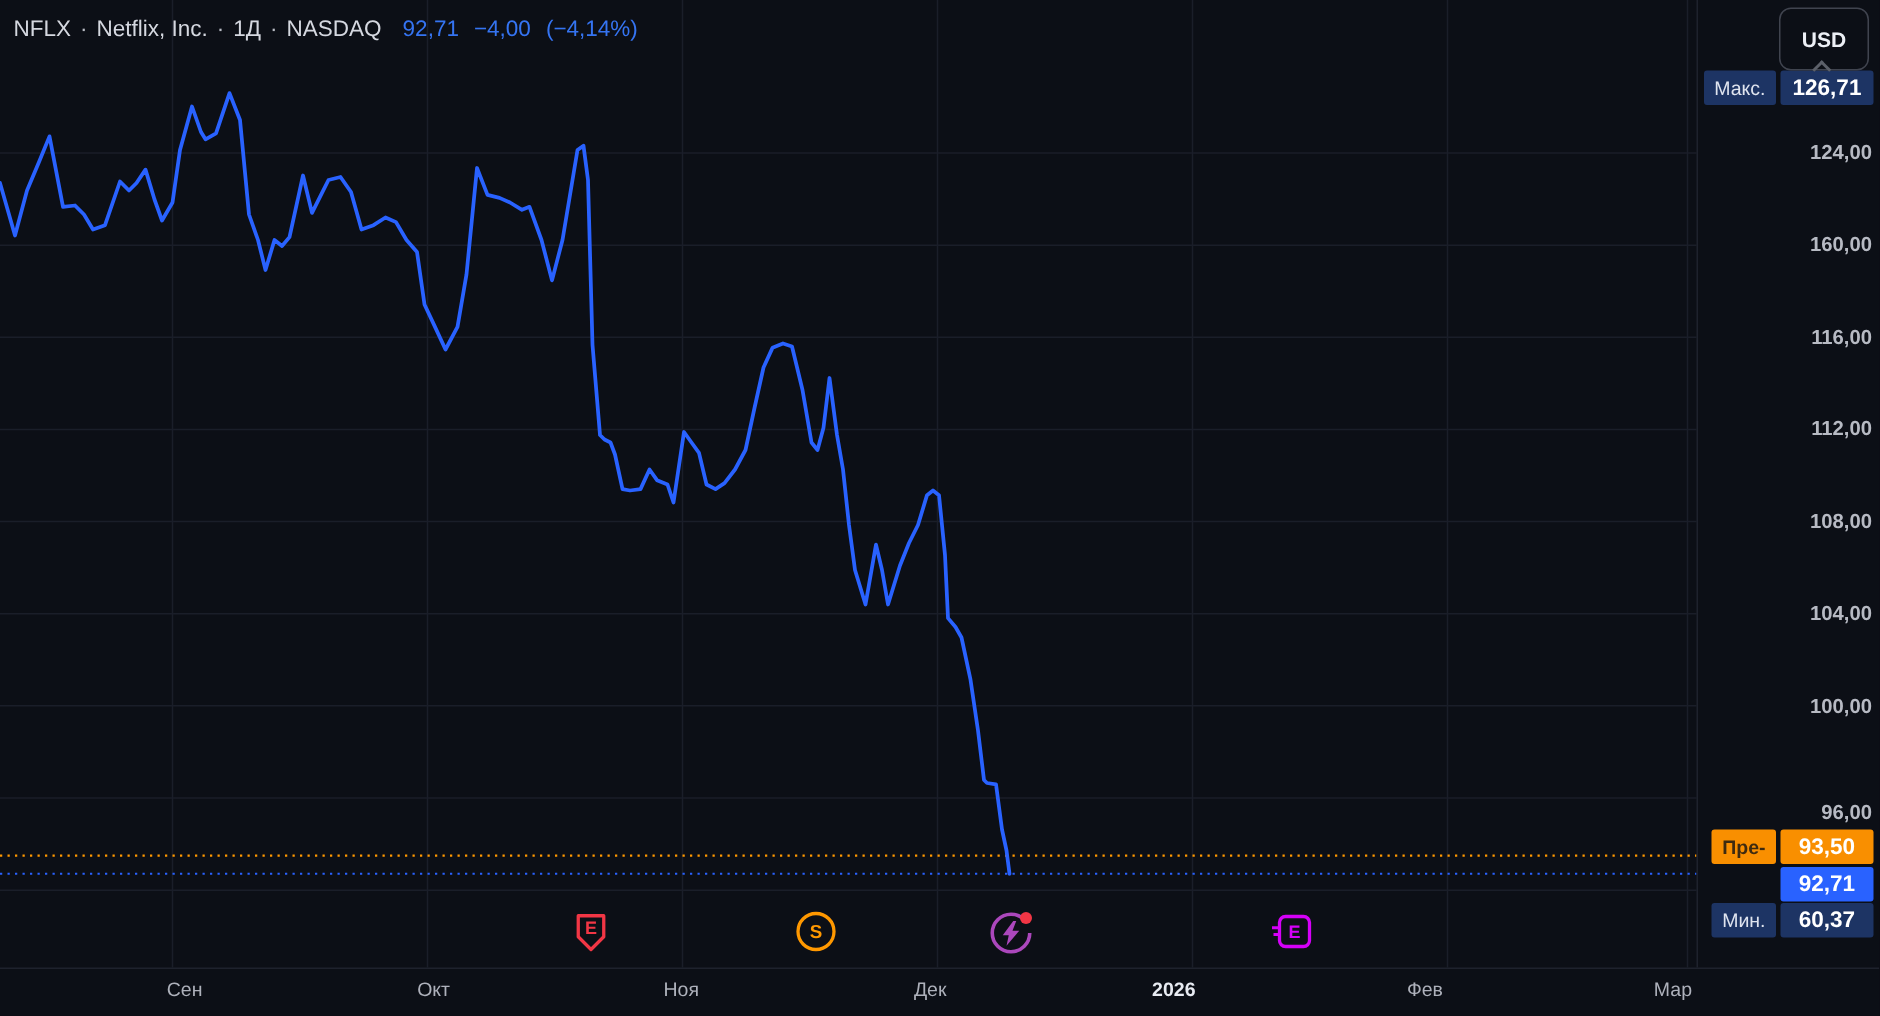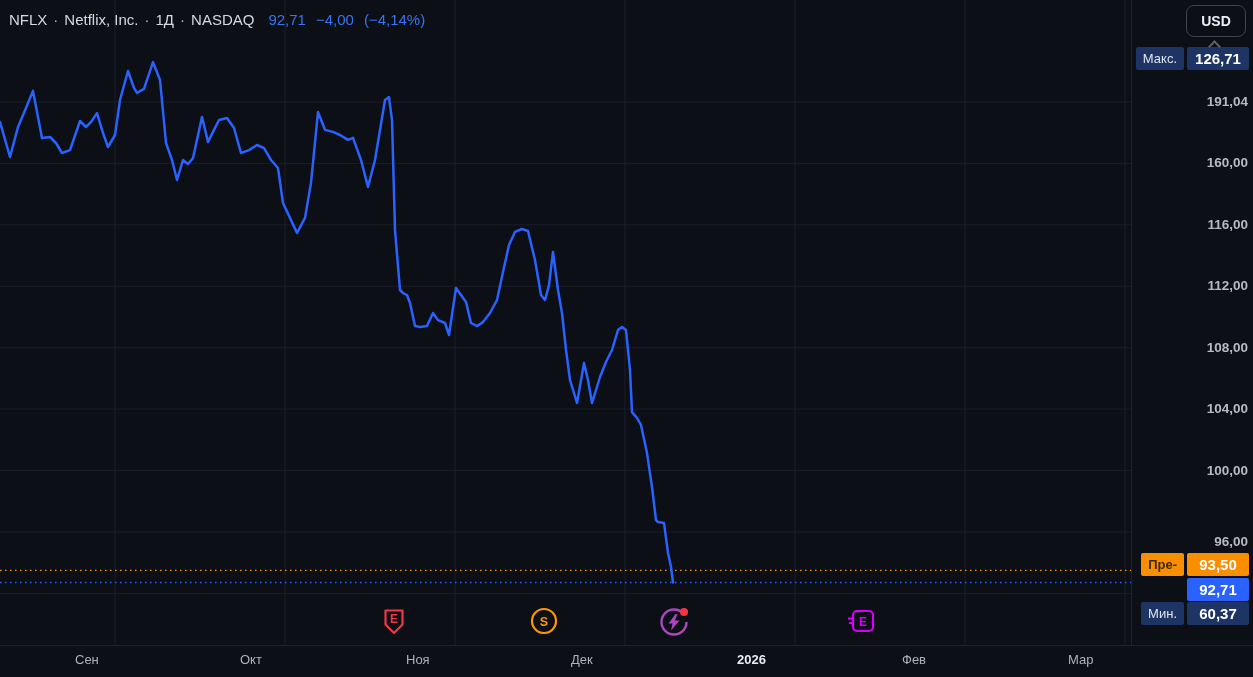--- a/index.html
+++ b/index.html
@@ -5,41 +5,41 @@
   html,body{margin:0;padding:0;background:#0c0f16;}
   #app{position:relative;width:1253px;height:677px;background:#0c0f16;overflow:hidden;
        font-family:"Liberation Sans","DejaVu Sans",sans-serif;}
   #chart-svg{position:absolute;left:0;top:0;}
   
   #header{position:absolute;left:9px;top:11px;font-size:15px;color:#d5d8e0;white-space:nowrap;z-index:5;}
   #header .sep{color:#b9bcc5;margin:0 6px;}
   #header .quote{color:#3574f2;margin-left:10px;}
   #header .quote.first{margin-left:14px;}
   
-  #usd-btn{position:absolute;right:7px;top:5px;width:60px;height:32px;background:transparent;
+  #usd-btn{position:absolute;right:7px;top:5px;width:60px;height:42px;background:transparent;
        border:1px solid #40444f;border-radius:8px;color:#eceff5;font-size:14px;font-weight:700;
        font-family:inherit;cursor:pointer;z-index:6;}
   #axis-caret{position:absolute;right:34px;top:42px;width:7px;height:7px;border-top:2px solid #5c6069;
        border-right:2px solid #5c6069;transform:rotate(-45deg);z-index:6;}
   
   #price-axis{position:absolute;left:1131px;top:0;width:122px;height:645px;border-left:1px solid #1e222d;z-index:4;}
   .ptick{position:absolute;right:6px;font-size:13.5px;font-weight:600;color:#b7bac3;line-height:18px;}
   .badge-row{position:absolute;right:5px;display:flex;gap:3px;height:23px;z-index:5;}
   .chip{display:flex;align-items:center;justify-content:center;border-radius:2px;font-size:13px;line-height:23px;}
   .chip.lbl{padding:0 7px;}
   .chip.val{width:62px;font-weight:700;font-size:15px;}
   .navy{background:#1d3464;color:#dfe4ef;}
   .navy.val{color:#ffffff;}
   .orange{background:#f98f00;color:#3d2a10;font-weight:700;}
   .orange.val{color:#ffffff;}
   .bluebg{background:#2962ff;color:#ffffff;}
   #max-row{top:47px;} #pre-row{top:553px;} #last-row{top:578px;} #min-row{top:602px;}
   
   #time-axis{position:absolute;left:0;top:645px;width:1253px;height:32px;border-top:1px solid #1e222d;z-index:4;}
-  .ttick{position:absolute;top:6px;width:60px;margin-left:-30px;text-align:left;font-size:13px;
+  .ttick{position:absolute;top:6px;width:60px;margin-left:-30px;text-align:right;font-size:13px;
        color:#aeb1bb;font-weight:500;}
   .ttick.year{color:#e8ebf2;font-weight:600;}
   
   .evt{position:absolute;z-index:5;cursor:pointer;}
 </style>
 </head>
 <body>
 <div id="app">
 
   <div>
@@ -82,21 +82,21 @@
       <span class="chip lbl orange">Пре-</span>
       <span class="chip val orange">93,50</span>
     </div>
     <div class="badge-row" id="last-row">
       <span class="chip val bluebg">92,71</span>
     </div>
     <div class="badge-row" id="min-row">
       <span class="chip lbl navy">Мин.</span>
       <span class="chip val navy">60,37</span>
     </div>
-  <div class="ptick" style="top: 93px;">191,04</div>
+  <div class="ptick" style="top: 93px;">124,00</div>
       <div class="ptick" style="top: 154.428px;">160,00</div>
       <div class="ptick" style="top: 215.856px;">116,00</div>
       <div class="ptick" style="top: 277.284px;">112,00</div>
       <div class="ptick" style="top: 338.712px;">108,00</div>
       <div class="ptick" style="top: 400.14px;">104,00</div>
       <div class="ptick" style="top: 461.568px;">100,00</div>
       <div class="ptick" style="top: 533px;">96,00</div>
     </div>
 
   <div id="time-axis">

